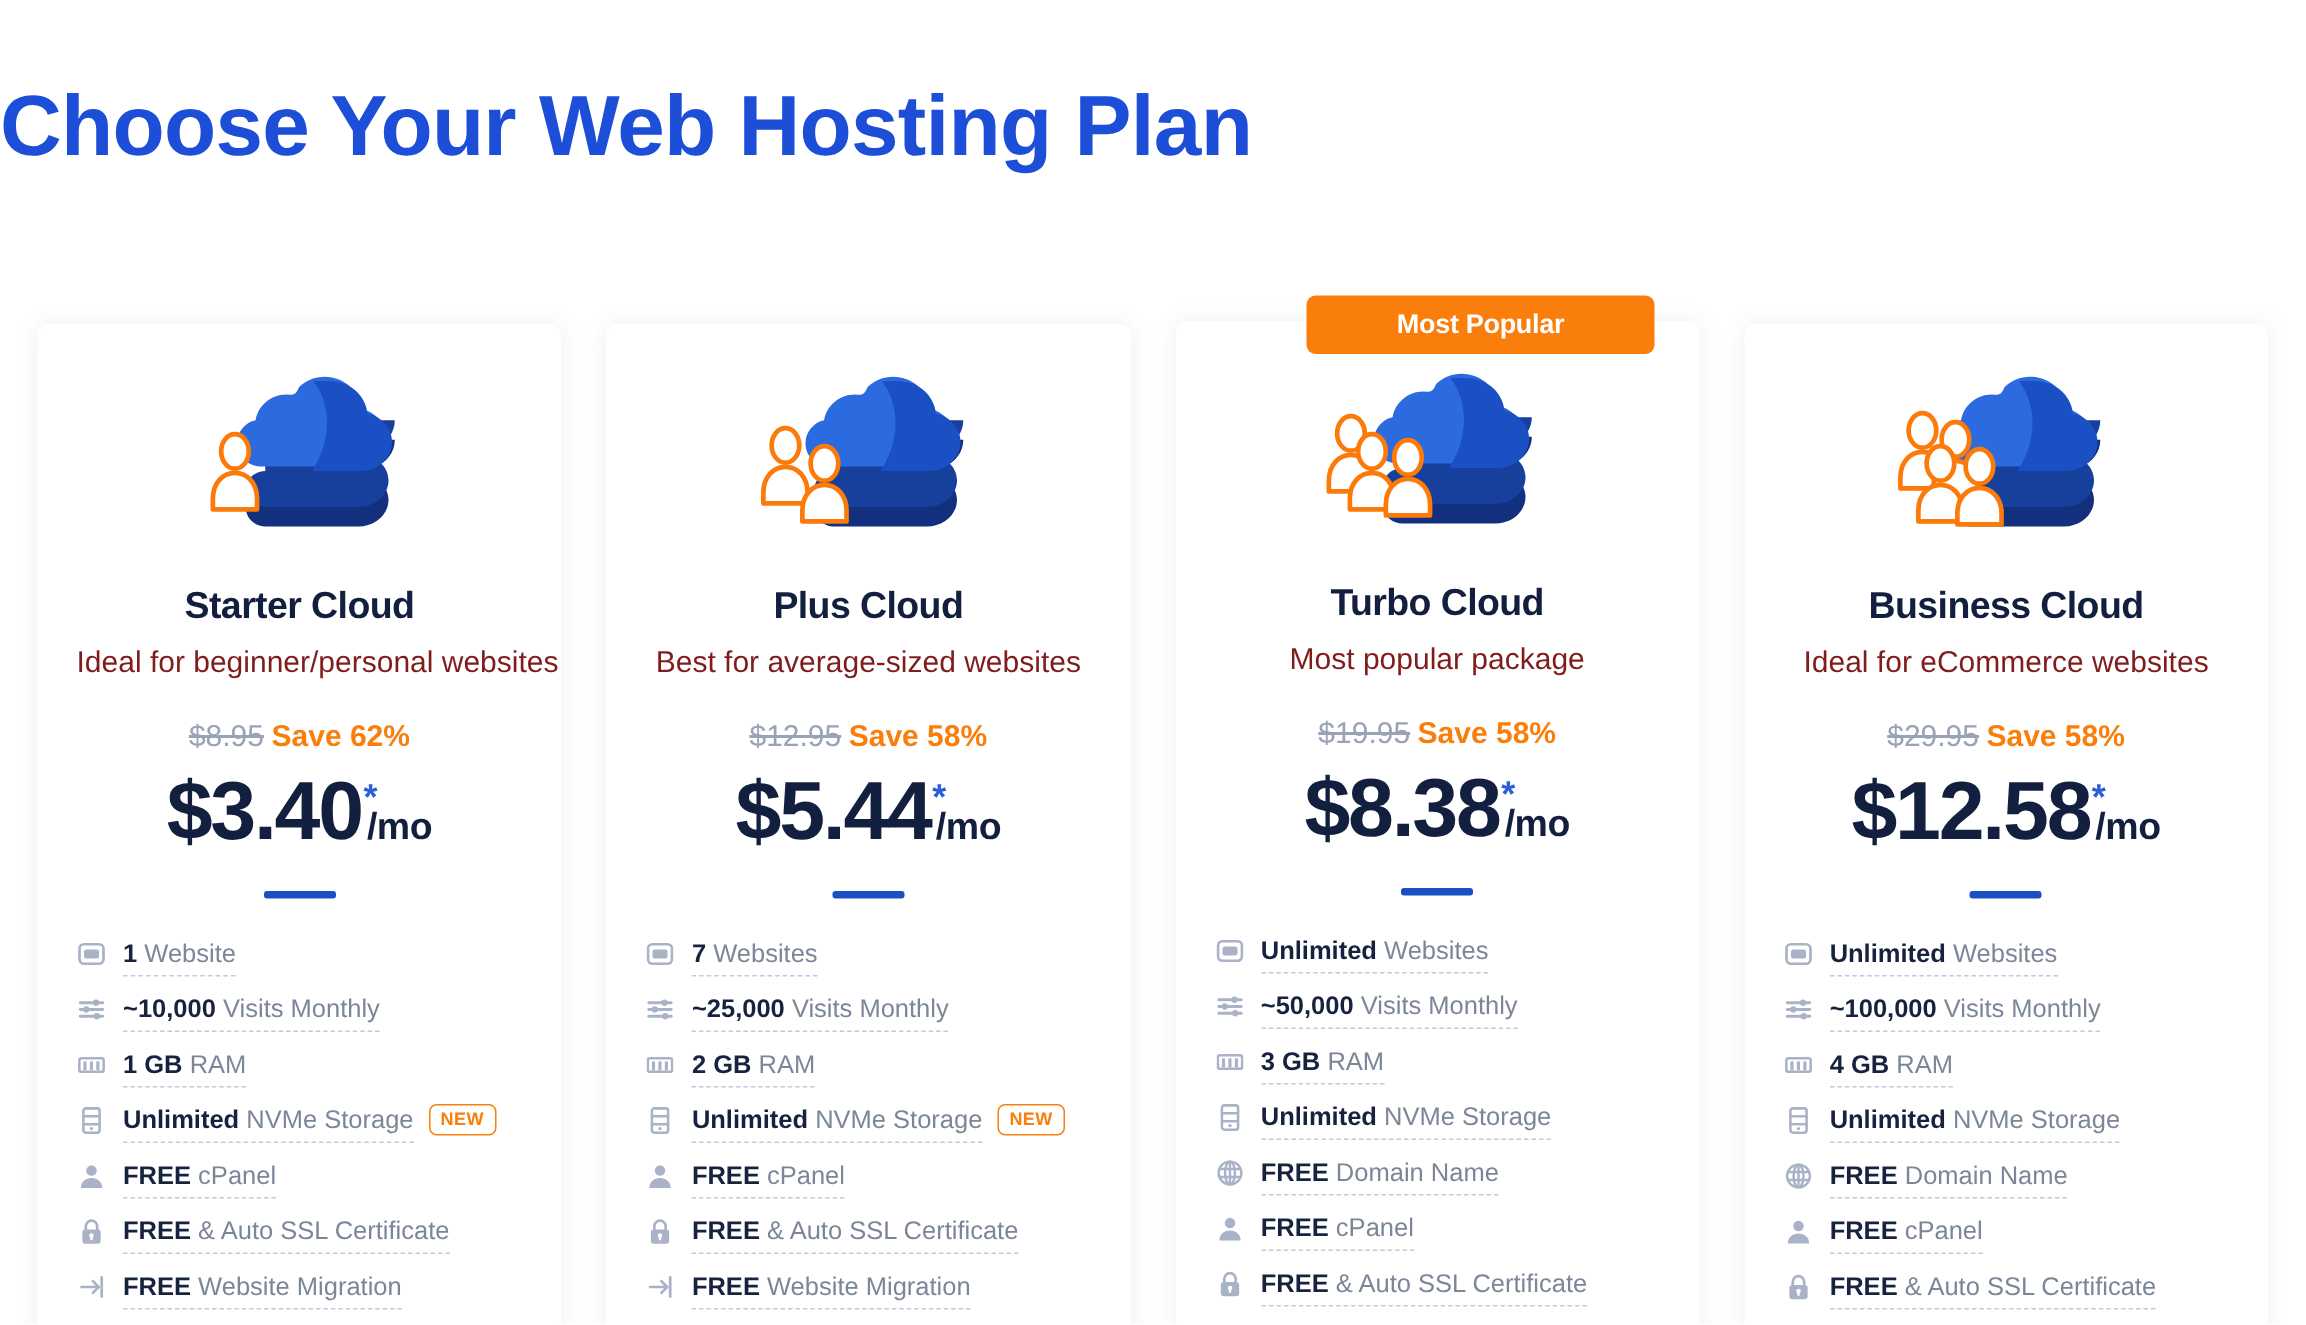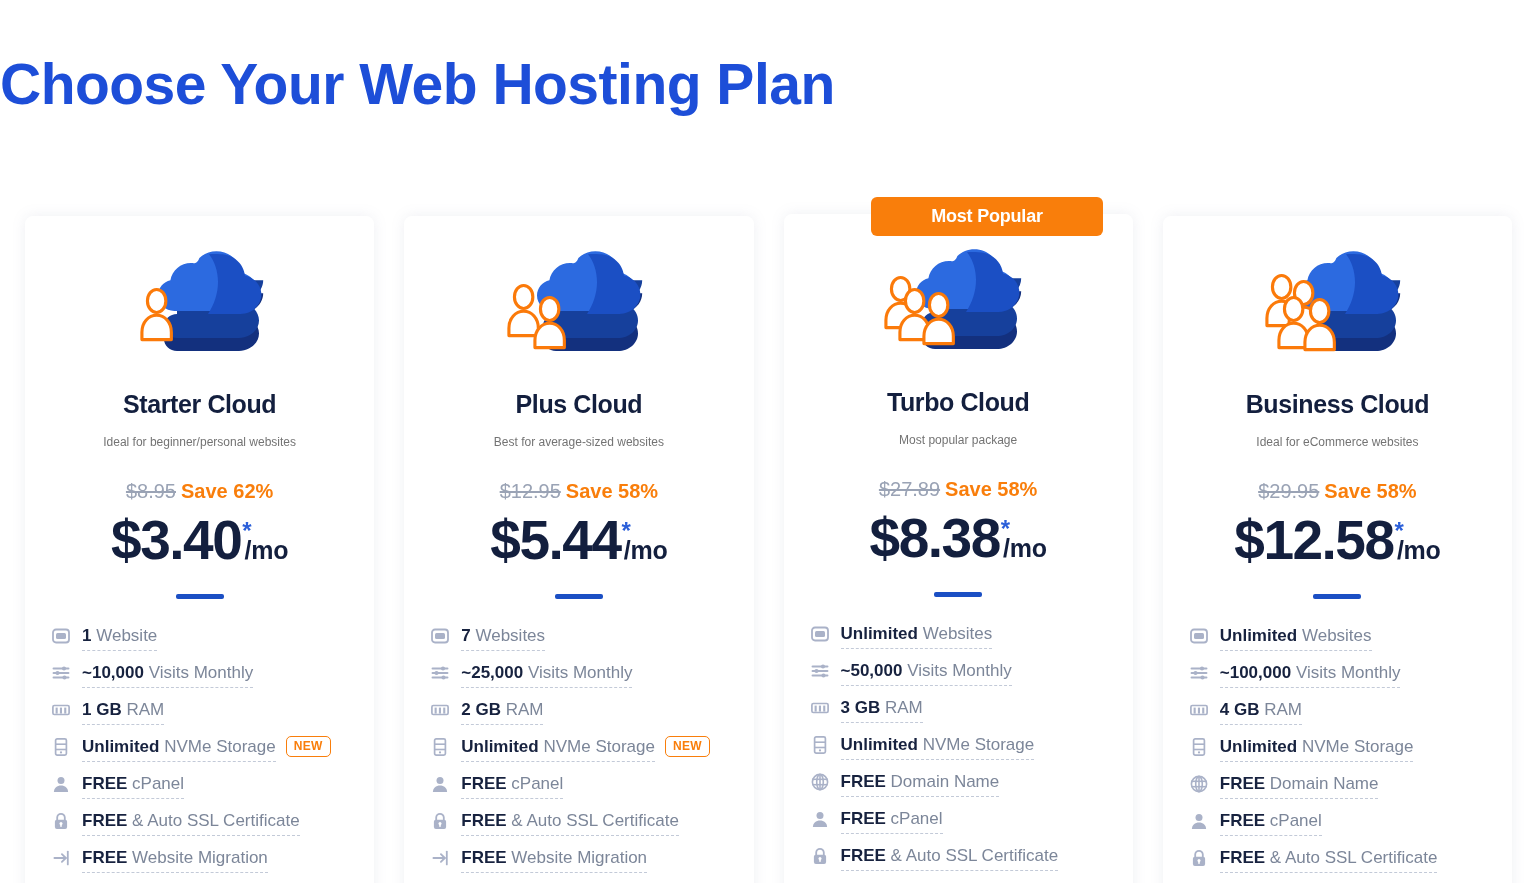--- a/index.html
+++ b/index.html
@@ -101,23 +101,23 @@
     line-height: 36px;
     font-weight: bold;
     color: #131f3e;
     letter-spacing: -0.4px;
     white-space: nowrap;
   }
 
   .plan-tagline {
     margin-top: 9px;
     text-align: center;
-    font-size: 12px;
+    font-size: 20px;
     line-height: 22px;
-    color: #737373;
+    color: #7f1d1d;
     white-space: nowrap;
   }
 
   
   .save-row {
     margin-top: 25px;
     text-align: center;
     font-size: 20px;
     line-height: 26px;
     white-space: nowrap;
@@ -517,21 +517,21 @@
       <path d="M1 47c0-11 7.2-18.5 16-18.5S33 36 33 47v8H1z" fill="#ffffff" stroke="#fb7a0a" stroke-width="3.4" stroke-linejoin="round"></path>
     </g>
             </g>
   </svg>
         </div>
 
     <div class="plan-name">Turbo Cloud</div>
     <div class="plan-tagline">Most popular package</div>
 
     <div class="save-row">
-      <span class="old-price">$27.89</span><span class="save-pct">Save 58%</span>
+      <span class="old-price">$19.95</span><span class="save-pct">Save 58%</span>
     </div>
 
     <div class="price-row">
       <span class="price-amt">$8.38</span><span class="price-star">*</span><span class="price-per">/mo</span>
     </div>
 
     <div class="divider"></div>
 
     <ul class="features">
     <li class="feature">

